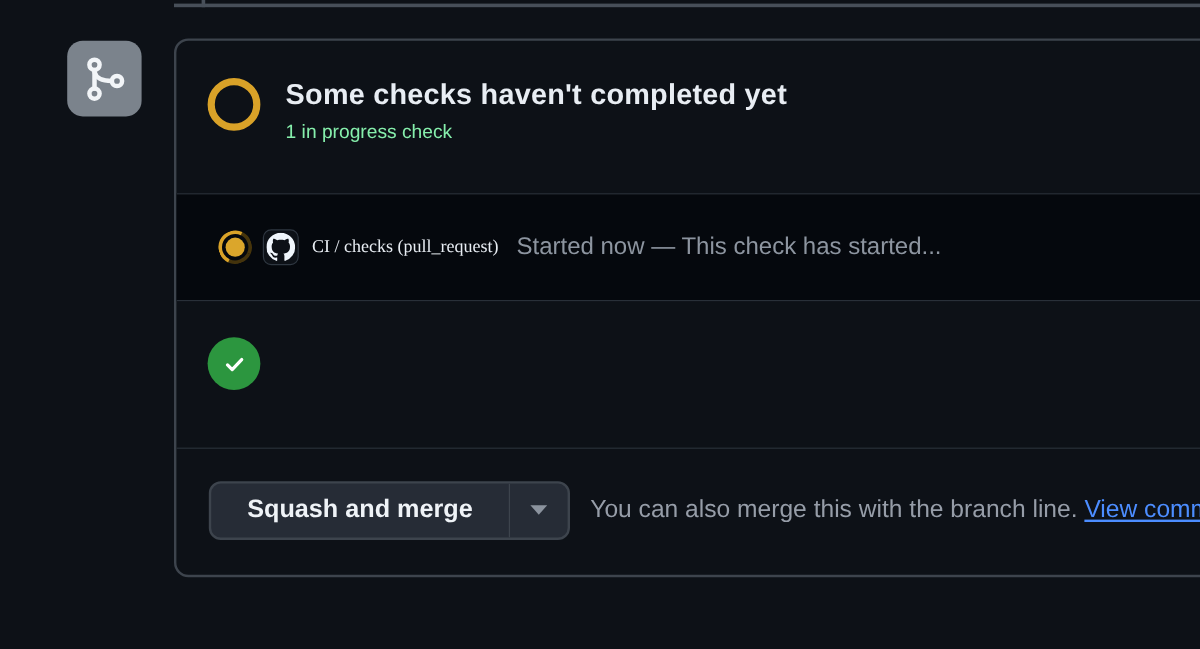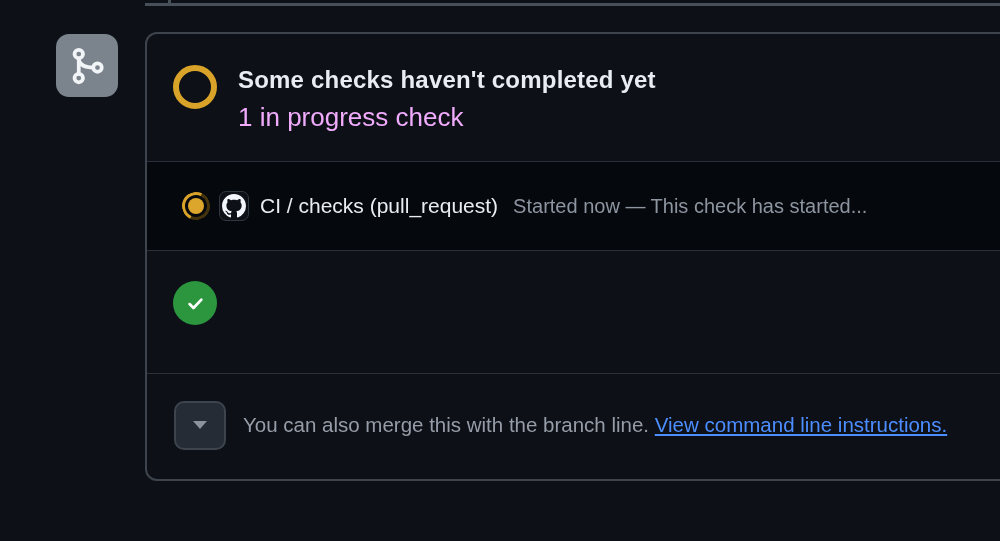--- a/index.html
+++ b/index.html
@@ -38,21 +38,21 @@
     width:44px; height:44px; border-radius:50%;
     border:6px solid #d9a228; flex:0 0 44px; margin-top:2px;
   }
   .green-icon {
     width:44px; height:44px; border-radius:50%;
     background:#2c963f; flex:0 0 44px; margin-top:2px;
     display:flex; align-items:center; justify-content:center;
   }
 
   .sec-title { font-size:24px; font-weight:700; color:#e8edf3; margin-top:3px; letter-spacing:.2px; }
-  .sec-sub   { font-size:26px; color:#f0abfc; margin-top:8px; }
+  .sec-sub   { font-size:16px; color:#86efac; margin-top:8px; }
 
   
   .checks-row {
     height:90px; background:#05080d;
     border-top:1px solid #293039; border-bottom:1px solid #293039;
     display:flex; align-items:center; padding:0 16px 0 35px;
     white-space:nowrap;
   }
   .spinner {
     position:relative; width:28px; height:28px; flex:0 0 28px;
@@ -66,21 +66,21 @@
   }
   .spinner-dot {
     position:absolute; left:6px; top:6px; width:16px; height:16px;
     border-radius:50%; background:#dba62b;
   }
   .check-avatar {
     width:30px; height:30px; border-radius:7px; margin-left:9px;
     background:#0d1117; border:1px solid #2f3741; flex:0 0 30px;
     display:flex; align-items:center; justify-content:center;
   }
-  .check-name { margin-left:11px; font-size:21px; color:#e8edf3; }
+  .check-name { margin-left:11px; font-size:15px; color:#e8edf3;font-family:Liberation Serif, serif; }
   .check-desc { margin-left:15px; font-size:20px; color:#8d95a0; }
 
   
   .merge-footer {
     border-top:1px solid #293039; height:107px;
     display:flex; align-items:center; padding:0 16px 4px 27px;
     white-space:nowrap;
   }
   .btn-group {
     display:flex; align-items:stretch; height:49px;
@@ -146,20 +146,21 @@
   <div class="section section-conflicts">
     <div class="green-icon">
       <svg width="23" height="23" viewBox="0 0 16 16" fill="none" stroke="#ffffff" stroke-width="1.9" stroke-linecap="round" stroke-linejoin="round">
         <path d="M3.9 8.4 L6.6 11.1 L12.1 5.3"></path>
       </svg>
     </div>
   </div>
 
   <div class="merge-footer">
     <div class="btn-group">
+      <div class="btn-main">Squash and merge</div>
       <div class="btn-caret">
         <div class="caret-down"></div>
       </div>
     </div>
     <div class="footer-text"><span>You can also merge this with the branch line. </span><a>View command line instructions.</a></div>
   </div>
 
 </div>
 
 </body></html>

